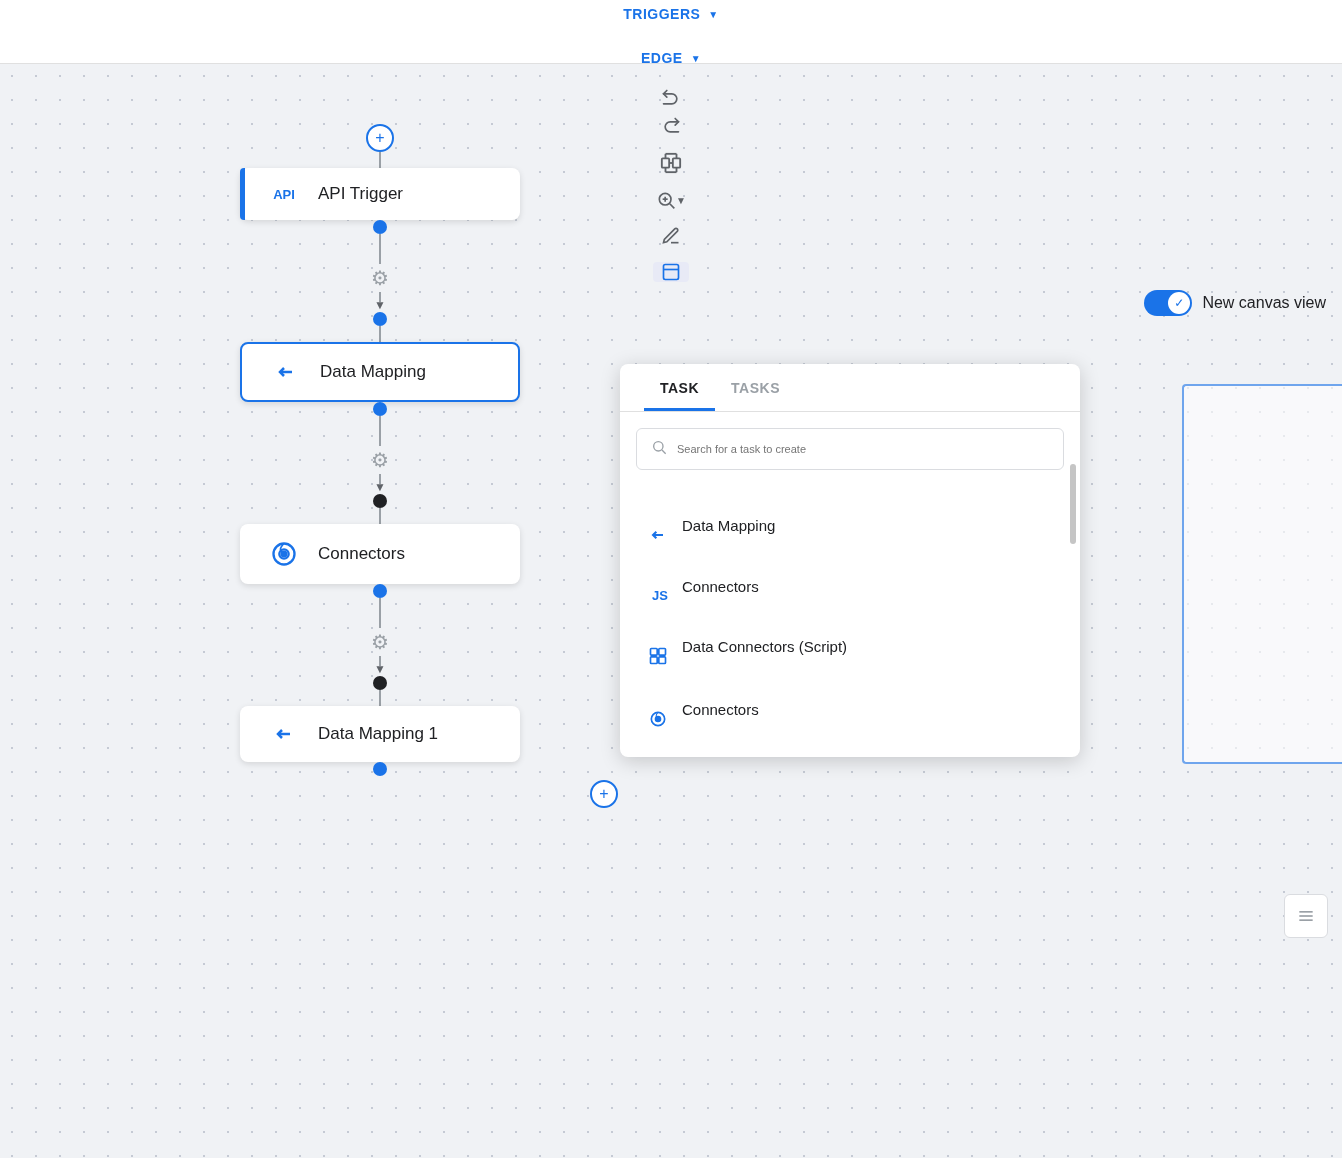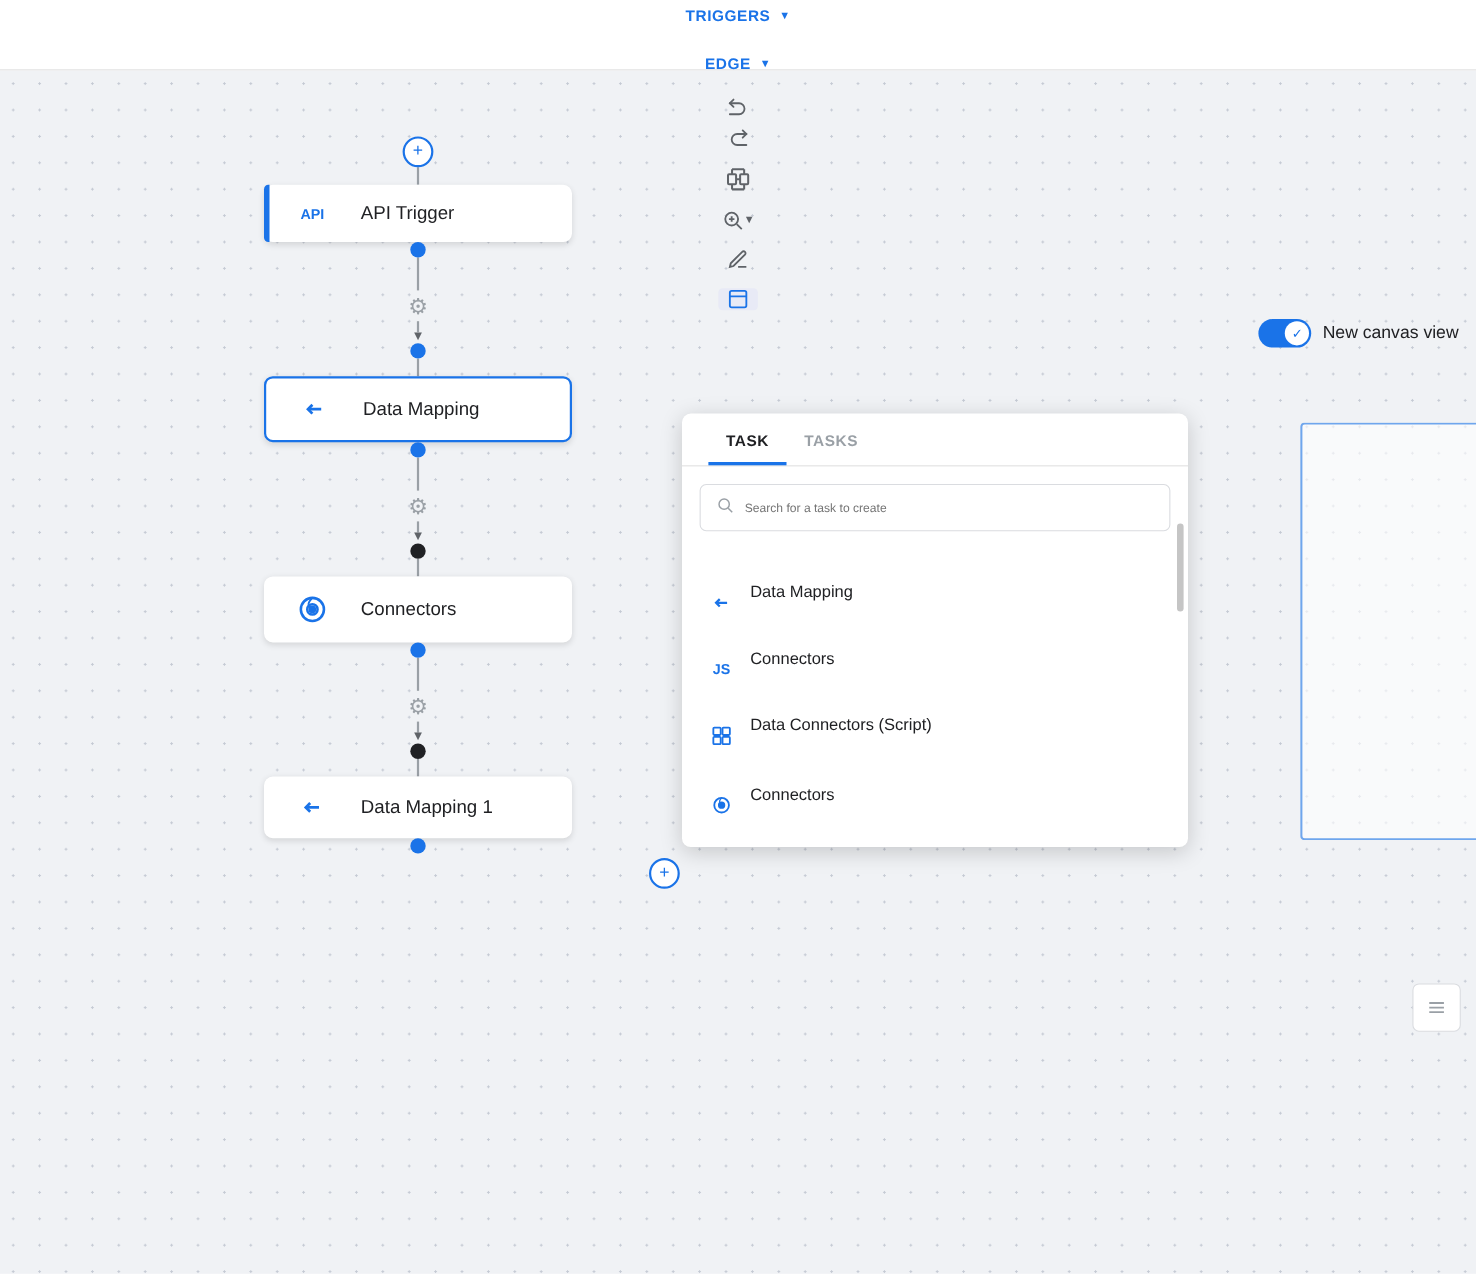--- a/index.html
+++ b/index.html
@@ -140,21 +140,21 @@
     }
 
     .node-card {
       background: #fff;
       border-radius: 8px;
       box-shadow: 0 2px 6px rgba(0,0,0,0.12);
       padding: 16px 24px;
       min-width: 280px;
       display: flex;
       align-items: center;
-      gap: 24px;
+      gap: 14px;
       position: relative;
       z-index: 2;
     }
     .node-card.selected {
       border: 2px solid #1a73e8;
     }
     .node-card .node-icon {
       font-size: 22px;
       font-weight: 700;
       color: #1a73e8;
@@ -192,21 +192,21 @@
       border-radius: 4px 0 0 4px;
       position: absolute;
       left: 0;
       top: 0;
     }
 
     
     .task-panel {
       position: absolute;
       left: 620px;
-      top: 312px;
+      top: 300px;
       width: 460px;
       background: #fff;
       border-radius: 8px;
       box-shadow: 0 4px 20px rgba(0,0,0,0.18);
       z-index: 100;
       overflow: hidden;
     }
     .task-panel-tabs {
       display: flex;
       border-bottom: 1px solid #e0e0e0;
@@ -258,21 +258,21 @@
       cursor: pointer;
       font-size: 15px;
       color: #202124;
     }
     .task-item-icon {
       font-size: 18px;
       color: #1a73e8;
       min-width: 24px;
       display: flex;
       align-items: center;
-      justify-content: center;
+      justify-content: flex-end;
       margin-top: 19px;
     }
     .task-panel-scrollbar {
       position: absolute;
       right: 4px;
       top: 100px;
       width: 6px;
       height: 80px;
       background: #c5c5c5;
       border-radius: 3px;

